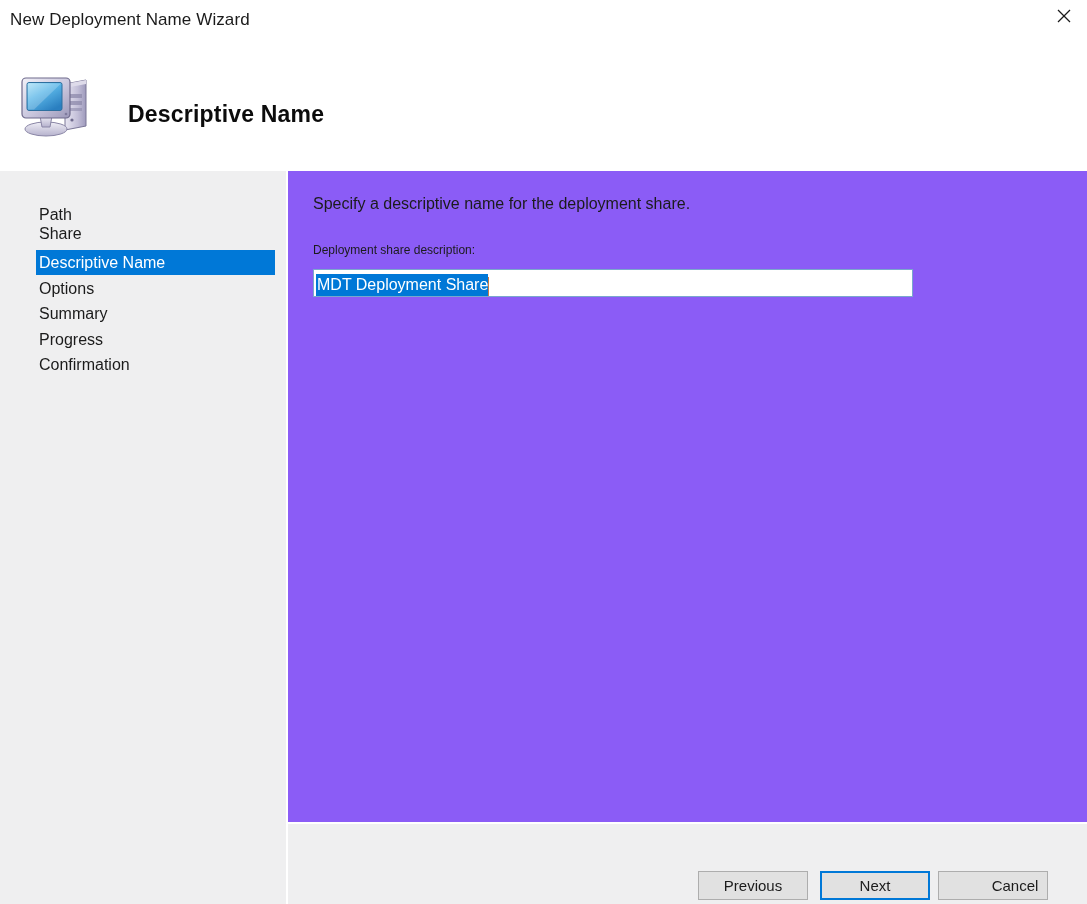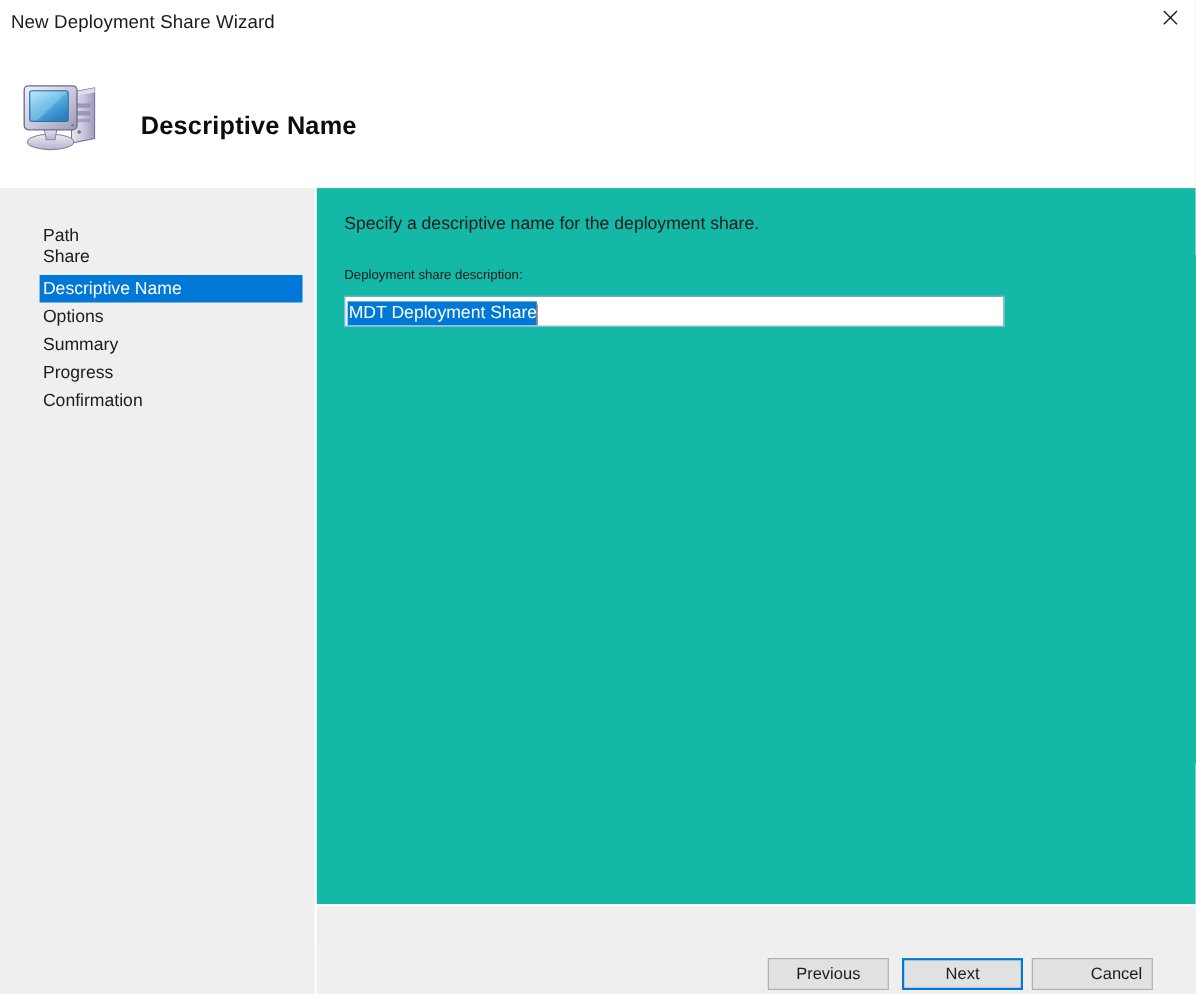--- a/index.html
+++ b/index.html
@@ -108,21 +108,21 @@
     width: 2px;
     height: 733px;
     background: #ffffff;
   }
   .content-panel {
     position: absolute;
     left: 288px;
     top: 0;
     width: 799px;
     height: 651px;
-    background: #14b8a6;
+    background: #8b5cf6;
   }
   .hdivider {
     position: absolute;
     left: 288px;
     top: 651px;
     width: 799px;
     height: 2px;
     background: #ffffff;
   }
   .footer-panel {
@@ -221,21 +221,21 @@
   .btn-previous { left: 410px; width: 110px; }
   .btn-next     { left: 532px; width: 110px; border: 2px solid #0078d7; }
   .btn-cancel   { left: 650px; width: 110px; padding-left: 44px; }
 </style>
 </head>
 <body>
 
 <div class="window">
 
   <div class="titlebar">
-    <div class="titlebar-text">New Deployment Share Wizard</div>
+    <div class="titlebar-text">New Deployment Name Wizard</div>
     <div class="close-button">
       <svg width="16" height="16" viewBox="0 0 16 16" aria-hidden="true">
         <line x1="2" y1="2" x2="14" y2="14" stroke="#1b1b1b" stroke-width="1.2"></line>
         <line x1="14" y1="2" x2="2" y2="14" stroke="#1b1b1b" stroke-width="1.2"></line>
       </svg>
     </div>
   </div>
 
   <div class="header">
     <div class="header-icon">

